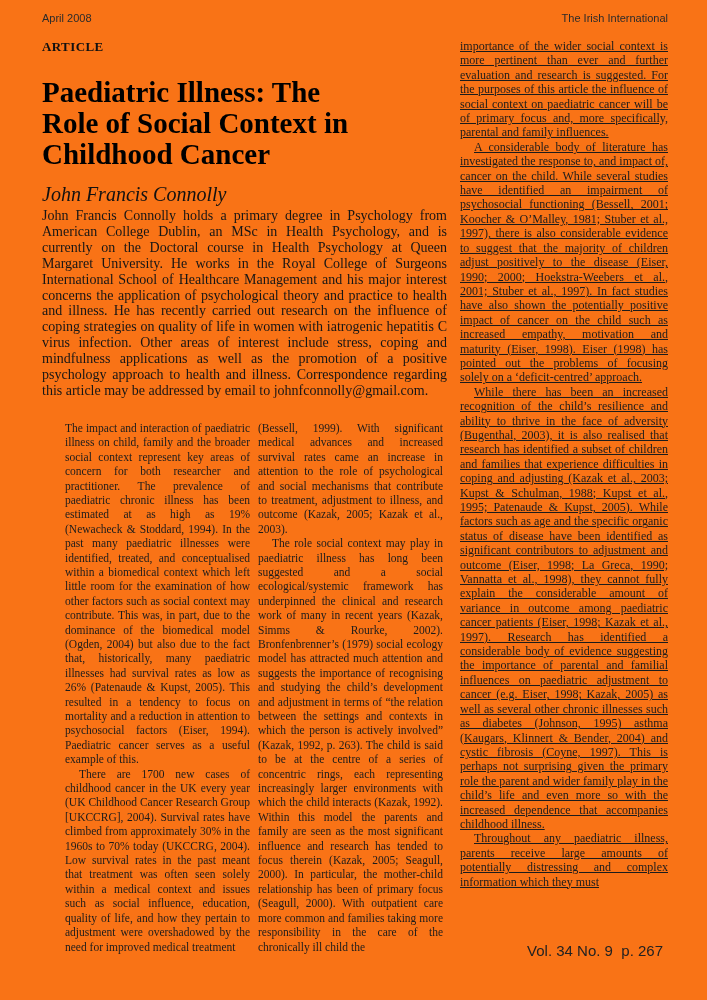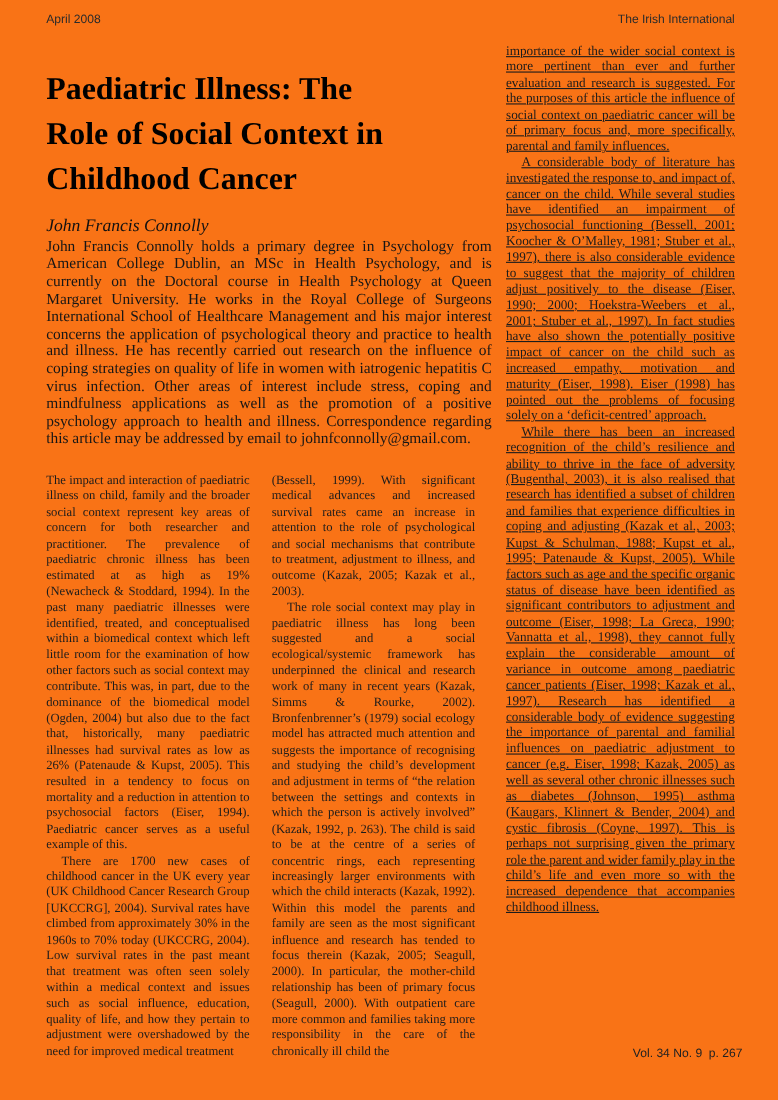--- a/index.html
+++ b/index.html
@@ -18,60 +18,61 @@
     font-family:"Liberation Sans", sans-serif;
     font-size:11px; color:#2b2b2b;
   }
   .content { display:flex; gap:13px; margin-top:15px; }
   .left-section { width:405px; flex:0 0 405px; }
   .article-label {
     font-size:13px; font-weight:bold; letter-spacing:0.4px; color:#111;
   }
   .title {
     margin-top:22px;
-    font-size:29px; font-weight:bold; line-height:41px;
+    font-size:29px; font-weight:bold; line-height:31px;
     color:#000; white-space:pre-line;
   }
   .author {
-    margin-top:13px; font-size:16px; font-style:italic; color:#111;
+    margin-top:13px; font-size:20px; font-style:italic; color:#111;
   }
   .bio {
     margin-top:2px; font-size:14px; line-height:15.9px;
     text-align:justify; color:#161616;
   }
-  .two-cols { display:flex; gap:20px; margin-top:22px; }
+  .two-cols { display:flex; gap:8px; margin-left:23px; margin-top:22px; }
   .col {
     width:185px; flex:0 0 185px;
     font-size:11.5px; line-height:14.4px; text-align:justify; color:#1c1c1c;
   }
   .right-col {
     flex:1;
     font-size:12px; line-height:14.4px; text-align:justify; color:#1c1c1c;text-decoration:underline;
   }
   p { margin:0; }
   p.indent { text-indent:14px; }
   .page-footer {
-    position:absolute; right:32px; bottom:24px;
+    position:absolute; right:44px; bottom:24px;
     font-family:"Liberation Sans", sans-serif;
-    font-size:11px; color:#222; white-space:pre;
+    font-size:15px; color:#222; white-space:pre;
   }
 </style>
 </head>
 <body>
 
 <div class="page">
 
   <header class="masthead">
     <span>April 2008</span>
     <span>The Irish International</span>
   </header>
 
   <div class="content">
 
     <section class="left-section">
+      <div class="article-label">ARTICLE</div>
       <h1 class="title">Paediatric Illness: The
 Role of Social Context in
 Childhood Cancer</h1>
       <div class="author">John Francis Connolly</div>
       <p class="bio">John Francis Connolly holds a primary degree in Psychology from American College Dublin, an MSc in Health Psychology, and is currently on the Doctoral course in Health Psychology at Queen Margaret University. He works in the Royal College of Surgeons International School of Healthcare Management and his major interest concerns the application of psychological theory and practice to health and illness. He has recently carried out research on the influence of coping strategies on quality of life in women with iatrogenic hepatitis C virus infection. Other areas of interest include stress, coping and mindfulness applications as well as the promotion of a positive psychology approach to health and illness. Correspondence regarding this article may be addressed by email to johnfconnolly@gmail.com.</p>
 
       <div class="two-cols">
         <div class="col">
           <p>The impact and interaction of paediatric illness on child, family and the broader social context represent key areas of concern for both researcher and practitioner. The prevalence of paediatric chronic illness has been estimated at as high as 19% (Newacheck &amp; Stoddard, 1994). In the past many paediatric illnesses were identified, treated, and conceptualised within a biomedical context which left little room for the examination of how other factors such as social context may contribute. This was, in part, due to the dominance of the biomedical model (Ogden, 2004) but also due to the fact that, historically, many paediatric illnesses had survival rates as low as 26% (Patenaude &amp; Kupst, 2005). This resulted in a tendency to focus on mortality and a reduction in attention to psychosocial factors (Eiser, 1994). Paediatric cancer serves as a useful example of this.</p>
           <p class="indent">There are 1700 new cases of childhood cancer in the UK every year (UK Childhood Cancer Research Group [UKCCRG], 2004). Survival rates have climbed from approximately 30% in the 1960s to 70% today (UKCCRG, 2004). Low survival rates in the past meant that treatment was often seen solely within a medical context and issues such as social influence, education, quality of life, and how they pertain to adjustment were overshadowed by the need for improved medical treatment</p>
@@ -80,20 +81,21 @@
           <p>(Bessell, 1999). With significant medical advances and increased survival rates came an increase in attention to the role of psychological and social mechanisms that contribute to treatment, adjustment to illness, and outcome (Kazak, 2005; Kazak et al., 2003).</p>
           <p class="indent">The role social context may play in paediatric illness has long been suggested and a social ecological/systemic framework has underpinned the clinical and research work of many in recent years (Kazak, Simms &amp; Rourke, 2002). Bronfenbrenner’s (1979) social ecology model has attracted much attention and suggests the importance of recognising and studying the child’s development and adjustment in terms of “the relation between the settings and contexts in which the person is actively involved” (Kazak, 1992, p. 263). The child is said to be at the centre of a series of concentric rings, each representing increasingly larger environments with which the child interacts (Kazak, 1992). Within this model the parents and family are seen as the most significant influence and research has tended to focus therein (Kazak, 2005; Seagull, 2000). In particular, the mother-child relationship has been of primary focus (Seagull, 2000). With outpatient care more common and families taking more responsibility in the care of the chronically ill child the</p>
         </div>
       </div>
     </section>
 
     <aside class="right-col">
       <p>importance of the wider social context is more pertinent than ever and further evaluation and research is suggested. For the purposes of this article the influence of social context on paediatric cancer will be of primary focus and, more specifically, parental and family influences.</p>
       <p class="indent">A considerable body of literature has investigated the response to, and impact of, cancer on the child. While several studies have identified an impairment of psychosocial functioning (Bessell, 2001; Koocher &amp; O’Malley, 1981; Stuber et al., 1997), there is also considerable evidence to suggest that the majority of children adjust positively to the disease (Eiser, 1990; 2000; Hoekstra-Weebers et al., 2001; Stuber et al., 1997).  In fact studies have also shown the potentially positive impact of cancer on the child such as increased empathy, motivation and maturity (Eiser, 1998). Eiser (1998) has pointed out the problems of focusing solely on a ‘deficit-centred’ approach.</p>
       <p class="indent">While there has been an increased recognition of the child’s resilience and ability to thrive in the face of adversity (Bugenthal, 2003), it is also realised that research has identified a subset of children and families that experience difficulties in coping and adjusting (Kazak et al., 2003; Kupst &amp; Schulman, 1988; Kupst et al., 1995; Patenaude &amp; Kupst, 2005).  While factors such as age and the specific organic status of disease have been identified as significant contributors to adjustment and outcome (Eiser, 1998; La Greca, 1990; Vannatta et al., 1998), they cannot fully explain the considerable amount of variance in outcome among paediatric cancer patients (Eiser, 1998; Kazak et al., 1997). Research has identified a considerable body of evidence suggesting the importance of parental and familial influences on paediatric adjustment to cancer (e.g. Eiser, 1998; Kazak, 2005) as well as several other chronic illnesses such as diabetes (Johnson, 1995) asthma (Kaugars, Klinnert &amp; Bender, 2004) and cystic fibrosis (Coyne, 1997). This is perhaps not surprising given the primary role the parent and wider family play in the child’s life and even more so with the increased dependence that accompanies childhood illness.</p>
+      <p class="indent">Throughout any paediatric illness, parents receive large amounts of potentially distressing and complex information which they must</p>
     </aside>
 
   </div>
 
   <footer class="page-footer">
     <span>Vol. 34 No. 9  p. 267</span>
   </footer>
 
 </div>
 

